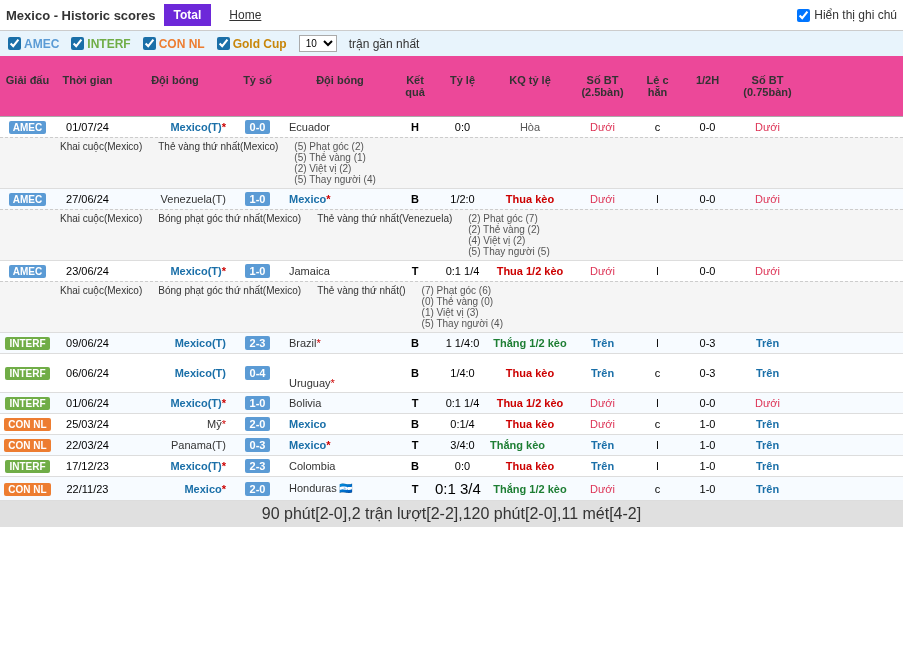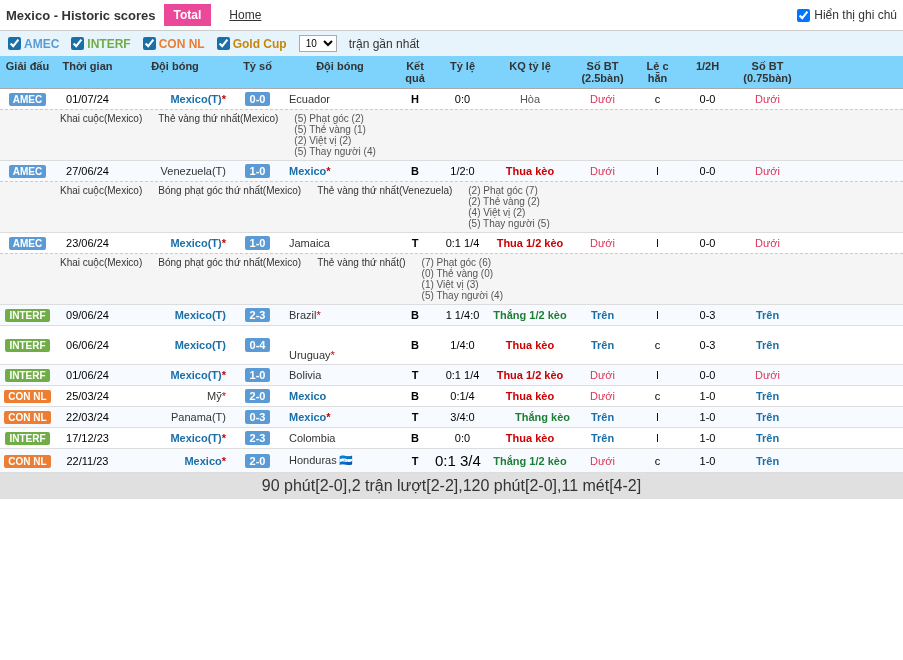--- a/index.html
+++ b/index.html
@@ -5,21 +5,21 @@
     * { box-sizing: border-box; margin: 0; padding: 0; }
     body { font-family: Arial, sans-serif; font-size: 11px; background: #fff; width: 903px; }
     
     
     .header-bar {
       display: flex; align-items: center; background: #fff; border-bottom: 1px solid #ccc;
       padding: 4px 6px; gap: 8px;
     }
     .header-title { font-weight: bold; font-size: 13px; color: #333; }
     .tab-total {
-      background: #ec4899; color: #fff; padding: 4px 10px; font-weight: bold; font-size: 12px; cursor: pointer;
+      background: #6d28d9; color: #fff; padding: 4px 10px; font-weight: bold; font-size: 12px; cursor: pointer;
     }
     .tab-home {
       color: #333; padding: 4px 10px; font-size: 12px; cursor: pointer; text-decoration: underline;
     }
     .show-note {
       margin-left: auto; display: flex; align-items: center; gap: 4px; font-size: 12px; color: #333;
     }
     .show-note input[type=checkbox] { cursor: pointer; }
 
     
@@ -33,22 +33,22 @@
     .gold-cup-label { color: #c8860a; font-weight: bold; }
     .count-select {
       border: 1px solid #aaa; padding: 1px 2px; font-size: 10px; background: #fff; cursor: pointer;
     }
     .filter-text { font-size: 12px; color: #333; }
 
     
     .col-headers {
       display: grid;
       grid-template-columns: 55px 65px 110px 55px 110px 40px 55px 80px 65px 45px 55px 65px;
-      background: #7dd3fc; border-bottom: 1px solid #aaa;
-      padding: 3px 0;
+      background: #ec4899; border-bottom: 1px solid #aaa;
+      padding: 17px 0;
     }
     .col-h { text-align: center; font-weight: bold; font-size: 11px; color: #333; padding: 1px 2px; }
 
     
     .footer-bar {
       background: #e0e0e0; padding: 4px 8px; font-size: 16px; color: #333; text-align: center;
     }
   </style>
 </head>
 <body>
@@ -288,21 +288,21 @@
       <span style="background:#ed7d31;color:#fff;font-weight:bold;font-size:10px;padding:1px 4px;border-radius:2px;">CON NL</span>
     </div>
     <div style="text-align:center;font-size:11px;">22/03/24</div>
     <div style="text-align:right;font-size:11px;padding-right:4px;color:#333;">Panama(T)</div>
     <div style="text-align:center;">
       <span style="background:#5b9bd5;color:#fff;font-weight:bold;padding:1px 5px;border-radius:2px;font-size:11px;">0-3</span>
     </div>
     <div style="text-align:left;font-size:11px;padding-left:4px;color:#1a6fa8;font-weight:bold;">Mexico<span style="color:#c00">*</span></div>
     <div style="text-align:center;font-size:11px;font-weight:bold;">T</div>
     <div style="text-align:center;font-size:11px;">3/4:0</div>
-    <div style="text-align:right;font-size:11px;color:#1e7e34;font-weight:bold;">Thắng kèo</div>
+    <div style="text-align:left;font-size:11px;color:#1e7e34;font-weight:bold;">Thắng kèo</div>
     <div style="text-align:center;font-size:11px;color:#1a6fa8;font-weight:bold;">Trên</div>
     <div style="text-align:center;font-size:11px;">l</div>
     <div style="text-align:center;font-size:11px;">1-0</div>
     <div style="text-align:center;font-size:11px;color:#1a6fa8;font-weight:bold;">Trên</div>
   </div>
     </div>
     <div style="border-bottom: 1px solid rgb(221, 221, 221); background: rgb(255, 255, 255);">
       <div style="display: grid; grid-template-columns: 55px 65px 110px 55px 110px 40px 55px 80px 65px 45px 55px 65px; align-items: center; padding: 3px 0px;">
     <div style="text-align:center;padding:1px 2px;">
       <span style="background:#70ad47;color:#fff;font-weight:bold;font-size:10px;padding:1px 4px;border-radius:2px;">INTERF</span>

